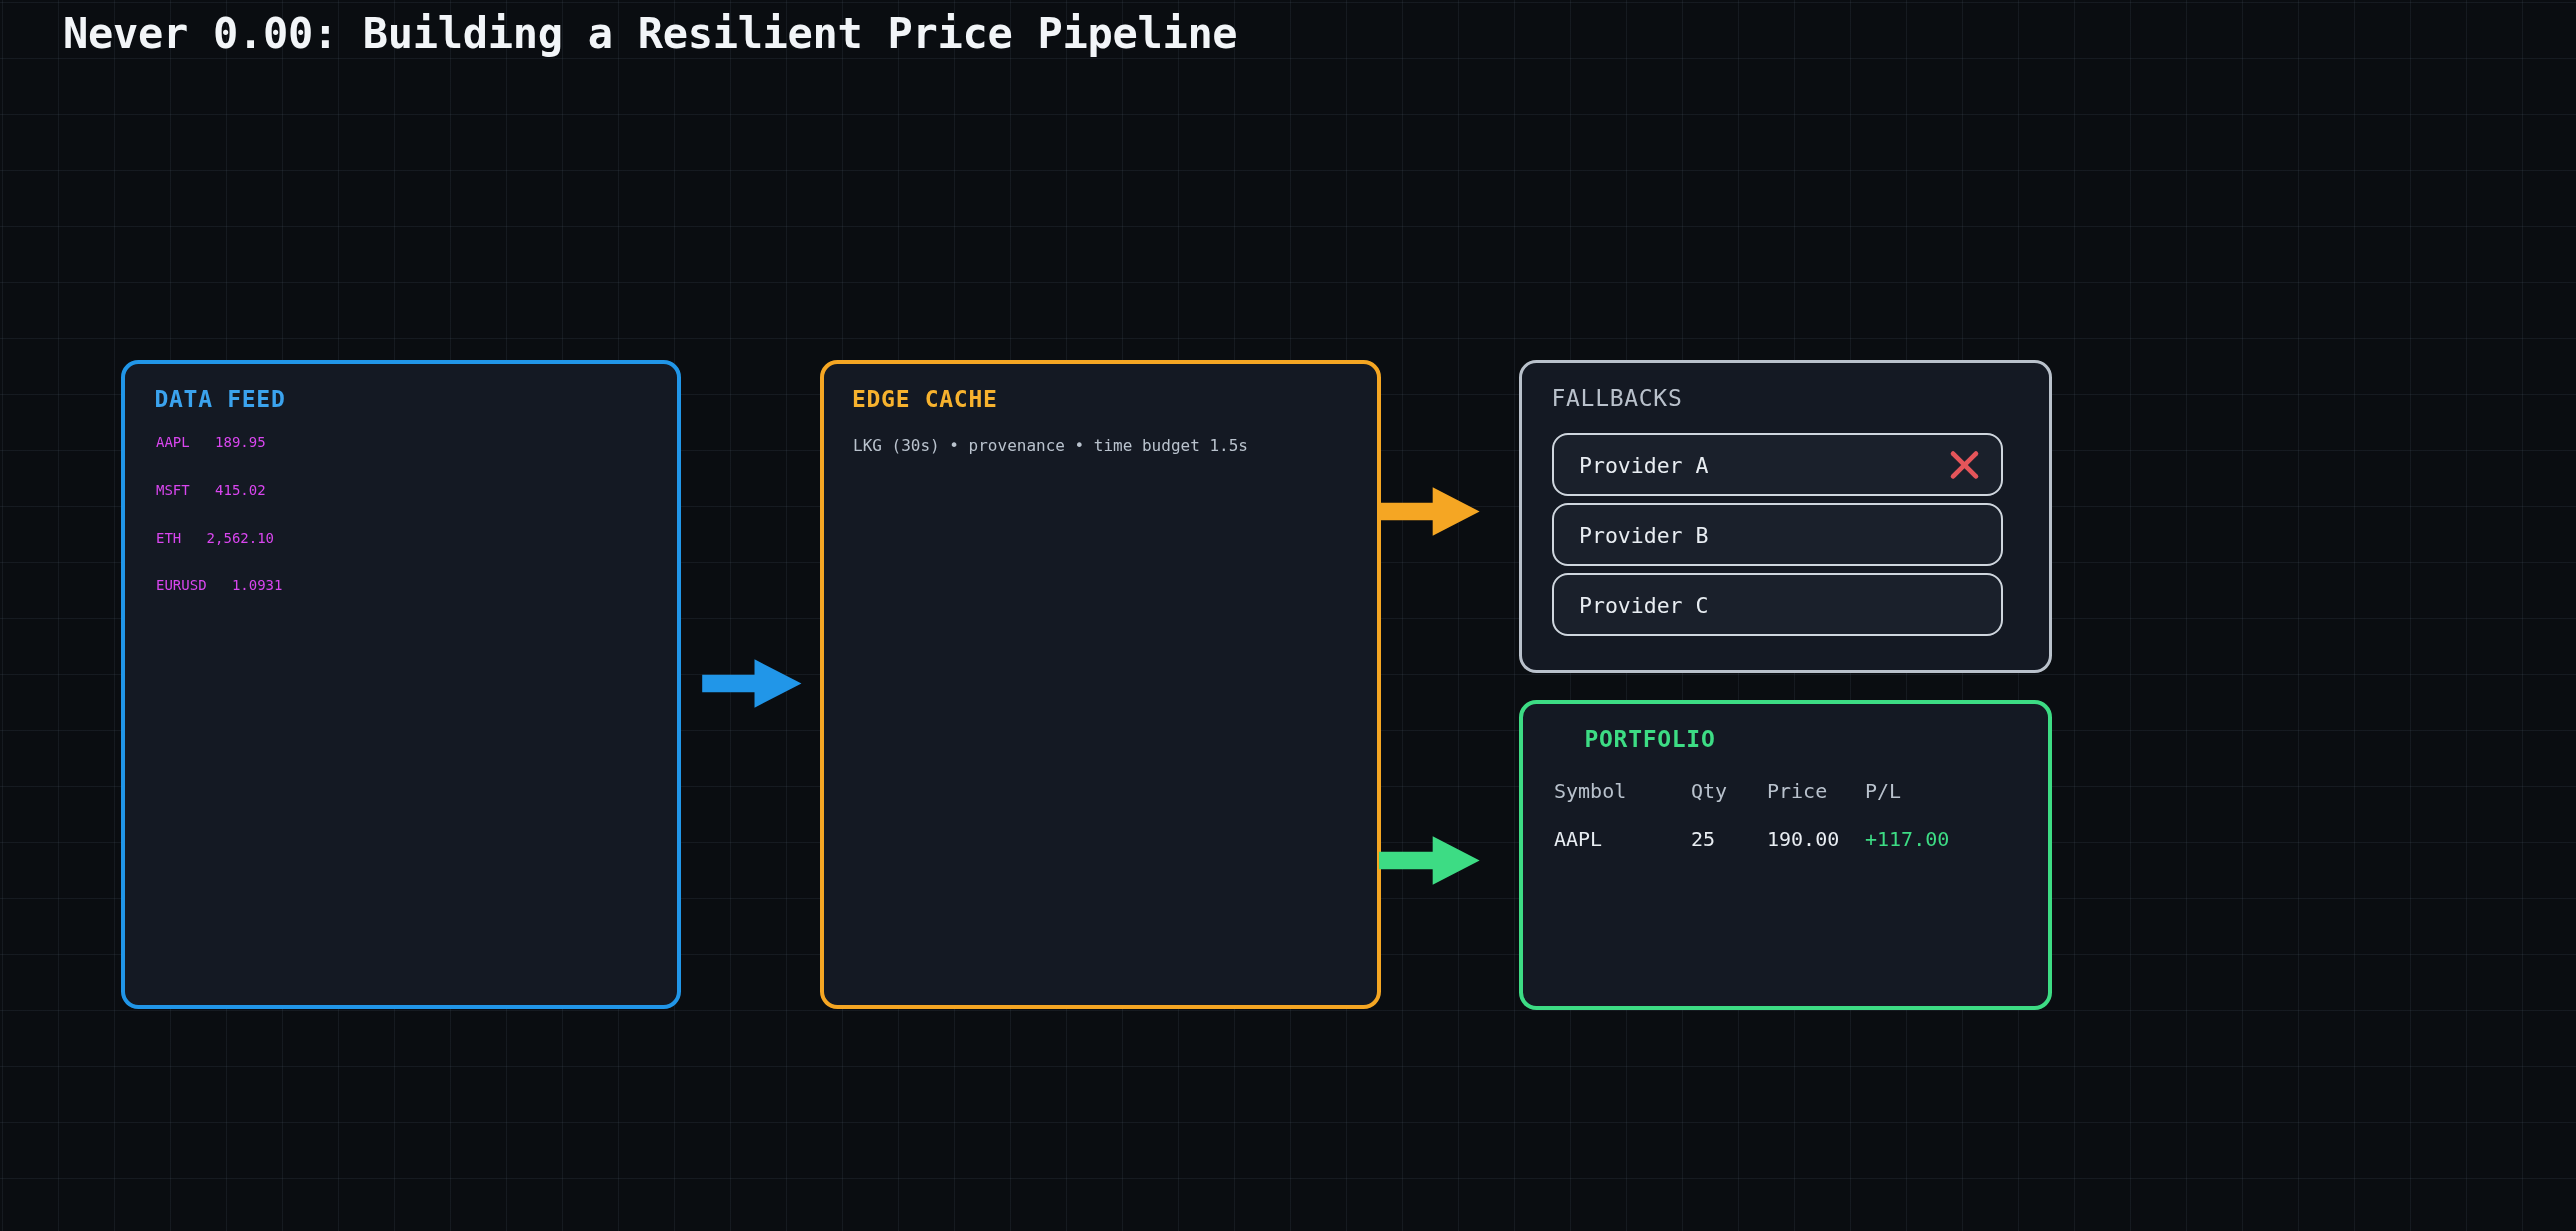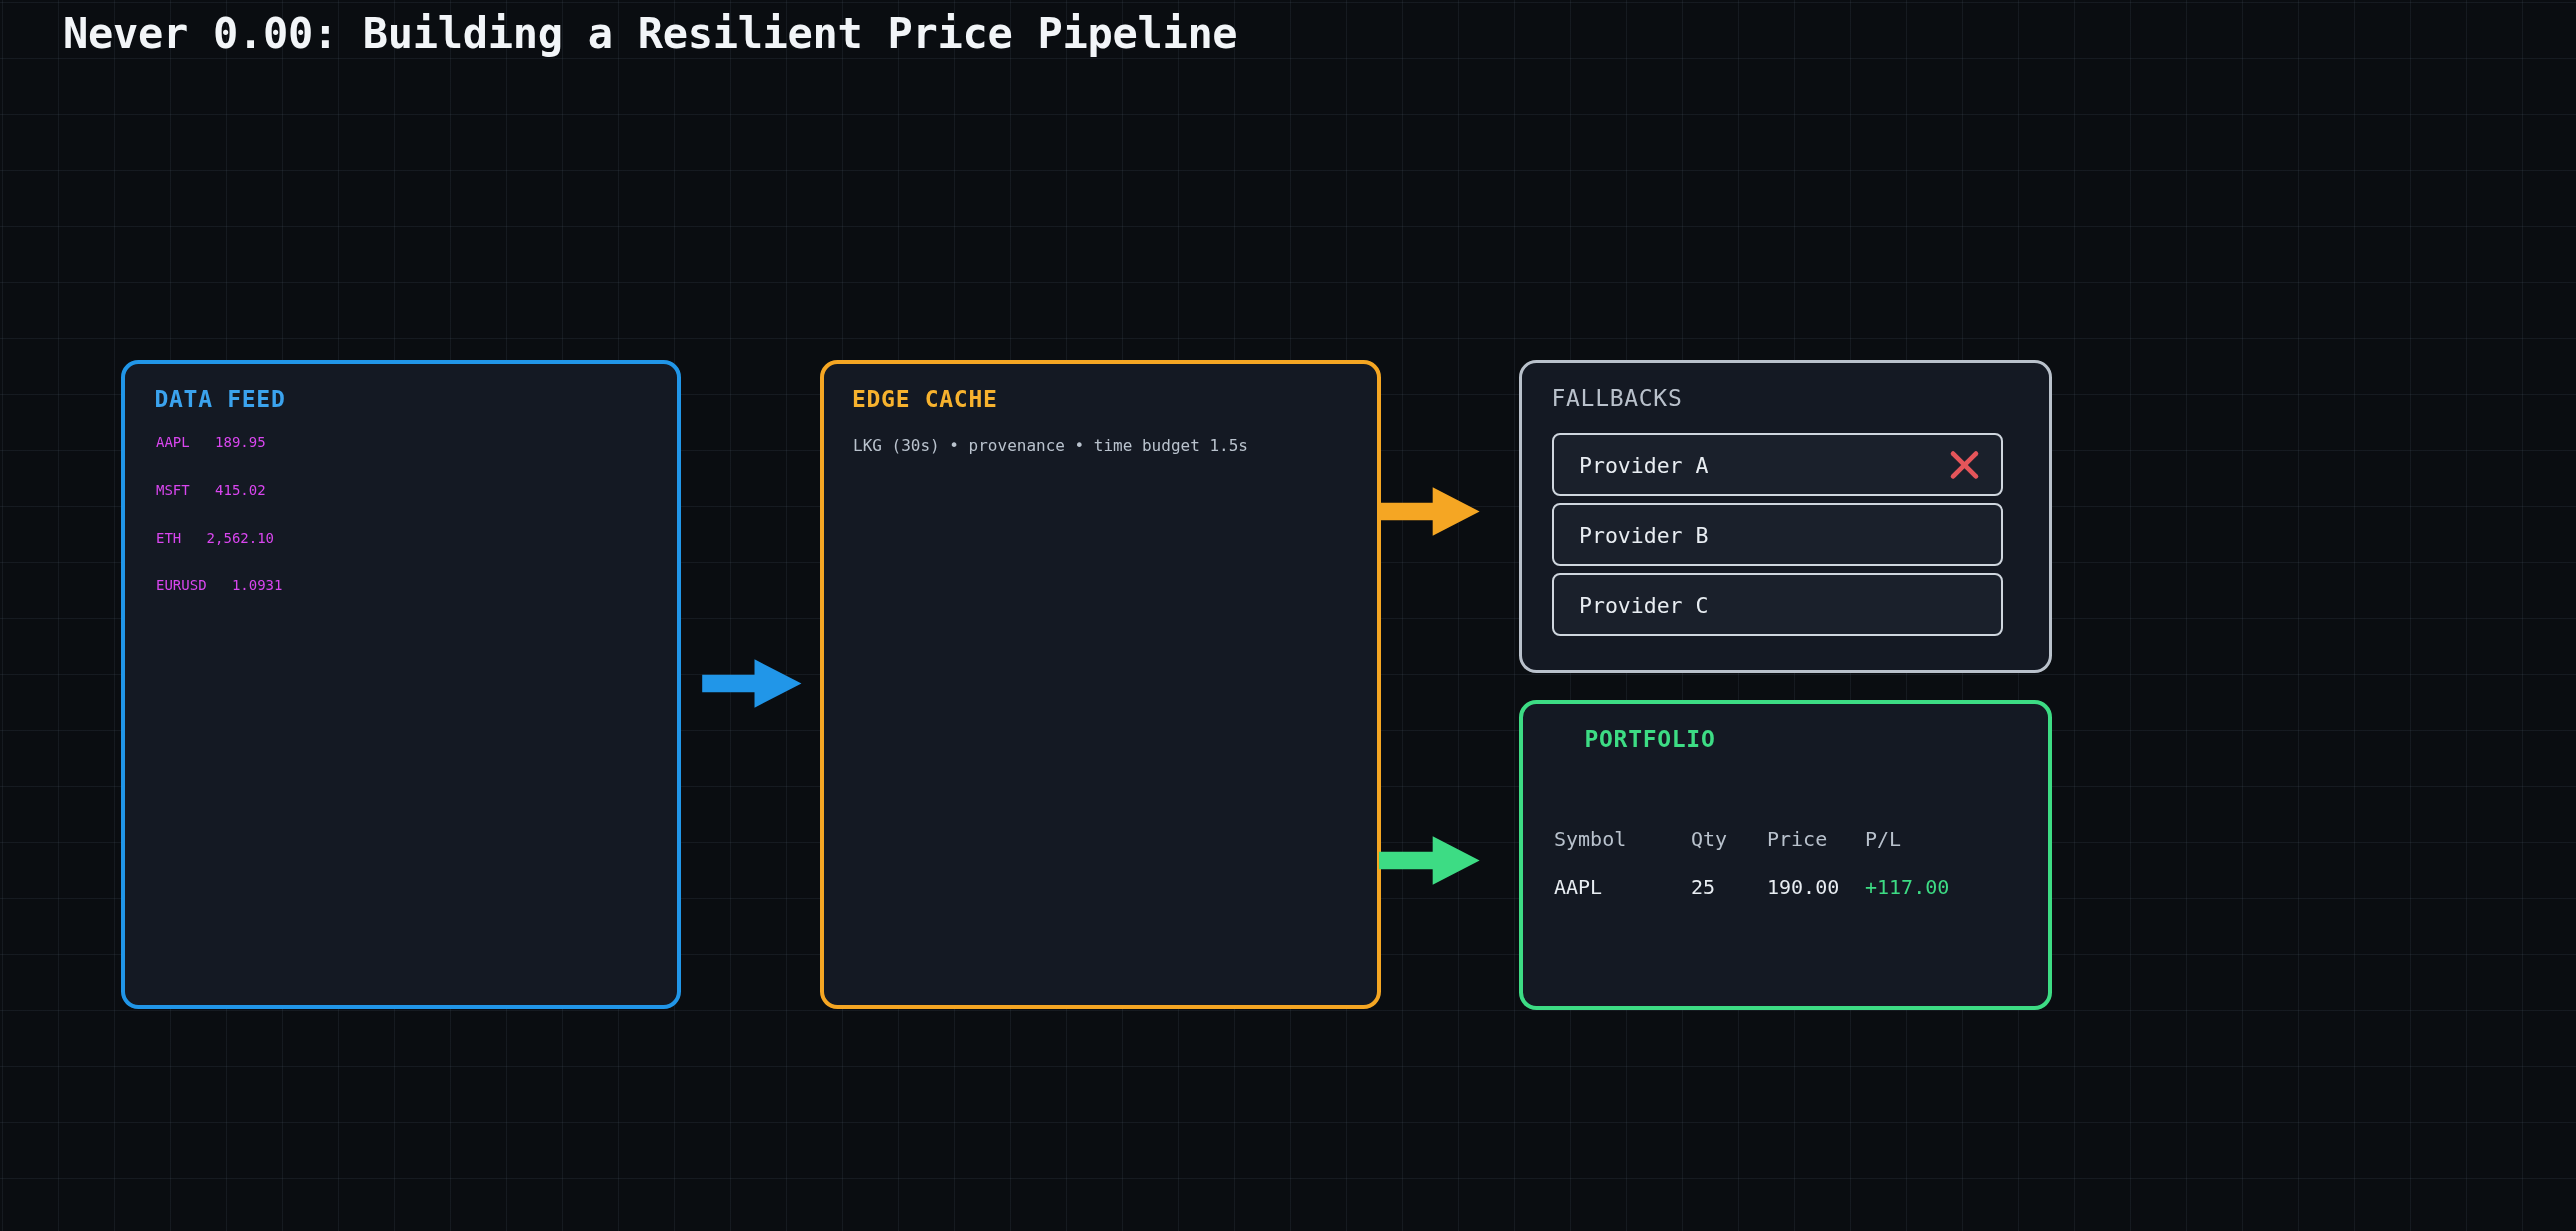--- a/index.html
+++ b/index.html
@@ -98,21 +98,21 @@
   #panel-fallbacks .panel-title { left: 29.5px; top: 21.5px; color: #b9c1cb; font-weight: normal; }
 
   .provider-row {
     position: absolute;
     left: 29.5px;
     width: 451px;
     height: 63px;
     box-sizing: border-box;
     background: #1a202b;
     border: 2.7px solid #cfd6de;
-    border-radius: 8px;
+    border-radius: 16px;
   }
   .provider-label {
     position: absolute;
     left: 25.5px;
     top: 50%;
     transform: translateY(-50%);
     font-size: 21.5px;
     color: #e8edf2;
     white-space: nowrap;
   }
@@ -131,21 +131,20 @@
     border-width: 4.7px;
     border-color: #3ddc84;
   }
   #panel-portfolio .panel-title { left: 29.5px; top: 21.5px; color: #3ddc84; margin-left: 32px; }
 
   .pf-grid {
     position: absolute;
     left: 31px;
     top: 75px;
     width: 470px;
-    margin-top: 48px;
   }
   .pf-line { position: relative; height: 48px; white-space: nowrap; }
   .pf-cell {
     position: absolute;
     font-size: 20px;
     white-space: nowrap;
   }
   .pf-head .pf-cell { color: #b9c2cd; }
   .pf-body .pf-cell { color: #e8edf2; }
   .pf-c0 { left: 0px; }

